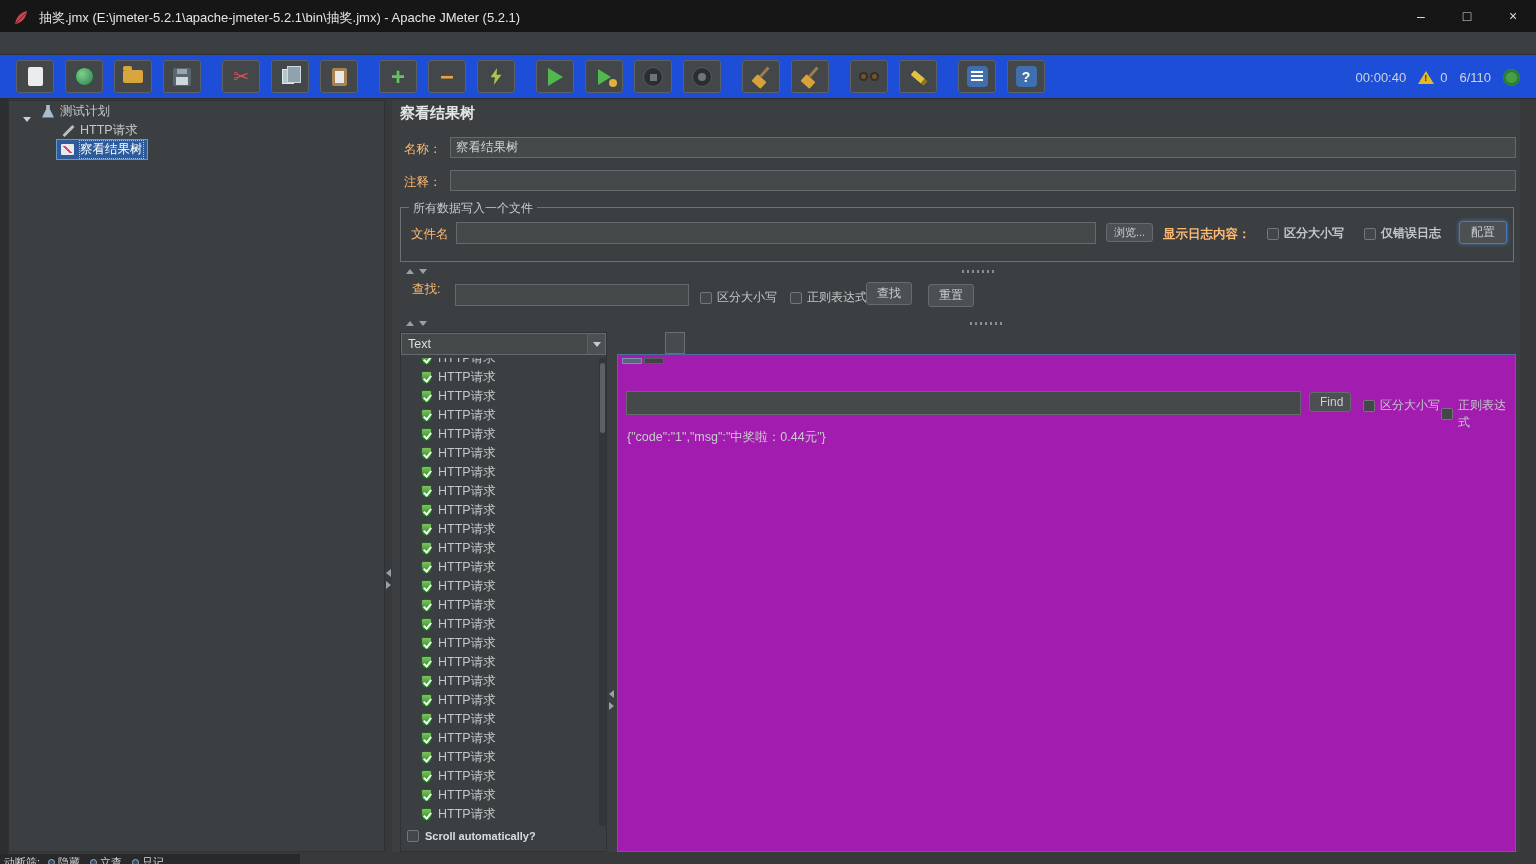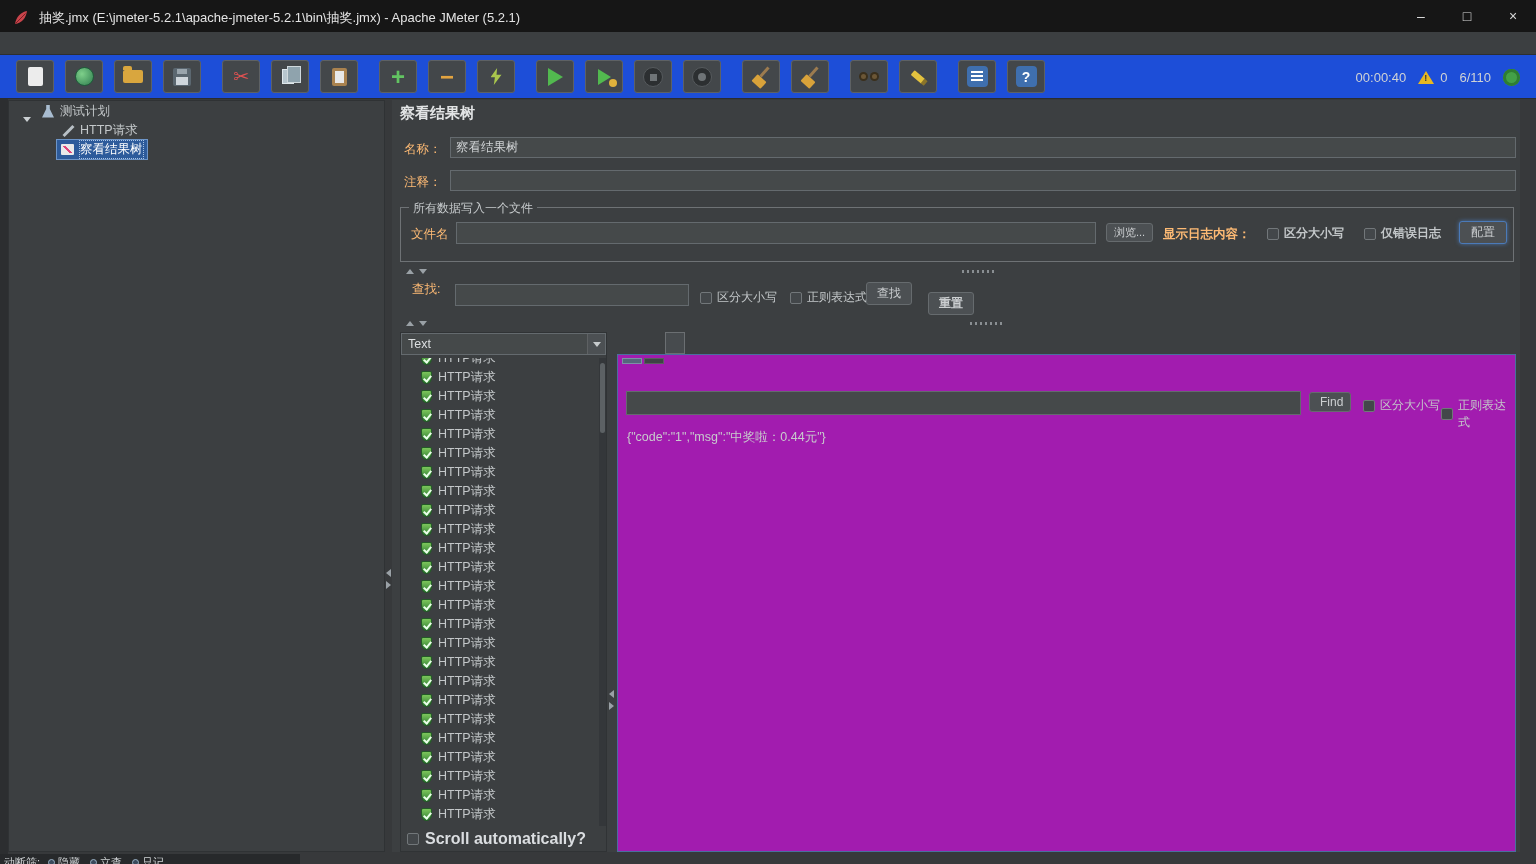--- a/index.html
+++ b/index.html
@@ -156,21 +156,21 @@
   .list-row { height:19px; display:flex; align-items:center; padding-left:20px; }
   .shield { width:11px; height:13px; background:linear-gradient(180deg,#7cc65b,#2f7d33);
     border:1px solid #245c27; border-radius:2px 2px 5px 5px / 2px 2px 7px 7px; margin-right:6px;
     position:relative; flex:none; }
   .shield::after { content:""; position:absolute; left:3px; top:2px; width:3px; height:6px;
     border-right:2px solid #eaffea; border-bottom:2px solid #eaffea; transform:rotate(40deg); }
   .llabel { color:#c3c7c9; }
   .vscroll { position:absolute; right:0; top:25px; width:7px; height:468px; background:#34373a; }
   .vthumb { position:absolute; left:1px; top:5px; width:5px; height:70px; background:#5c6164; border-radius:3px; }
   .scrollauto { position:absolute; left:6px; top:497px; display:flex; align-items:center; gap:6px; }
-  .scrollauto .lab { color:#dadde0; font-weight:bold; font-size:16px; }
+  .scrollauto .lab { color:#dadde0; font-weight:bold; font-size:11px; }
 
   .rightpanel { position:absolute; left:225px; top:0; width:899px; height:520px; }
   .rtabs { position:absolute; left:2px; top:0; height:22px; display:flex; gap:3px; }
   .rtab { padding:3px 9px; color:#c3c7c9; border:1px solid transparent; font-size:12.5px; }
   .rtab.active { background:#474b4e; border-color:#6b6f72; color:#eceef0; }
   .pane { position:absolute; left:0; top:22px; width:899px; height:498px; border:1px solid #4a6f9e; background:#a21caf; }
   .stabs { position:absolute; left:4px; top:3px; display:flex; gap:2px; }
   .stab { padding:2px 9px; color:#c3c7c9; background:#3f4345; border:1px solid #5a5e61; font-size:12.5px; }
   .stab.active { background:#56677c; color:#fff; border-color:#7d90a8; }
   .body-text { position:absolute; left:9px; top:74px; color:#c8cbcd; font-size:12.5px; white-space:pre; }
@@ -350,21 +350,21 @@
       <input class="tf" style="left: 63px; top: 184px; width: 234px; height: 22px;">
       <span class="cb" style="left:308px; top:189px;">
         <span class="cbx"></span>
         <span>区分大小写</span>
       </span>
       <span class="cb" style="left:398px; top:189px;">
         <span class="cbx"></span>
         <span>正则表达式</span>
       </span>
       <button class="btn" style="left:474px; top:182px;">查找</button>
-      <button class="btn" style="left:536px; top:192px;font-weight:bold;">重置</button>
+      <button class="btn" style="left:536px; top:184px;">重置</button>
 
       <div class="hsplit" style="top:219px; padding-left:14px; display:flex; align-items:center;">
         <span class="sarr up"></span>
         <span class="sarr down"></span>
         <span class="dots" style="margin-left:538px;"></span>
       </div>
 
       <div class="bottomsplit">
 
         <div class="listpanel">

